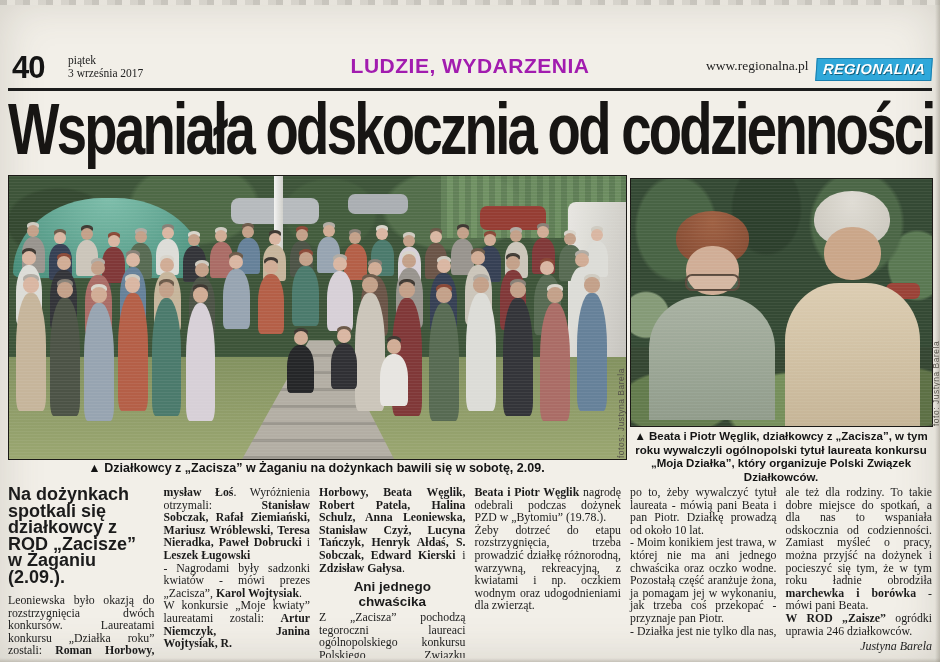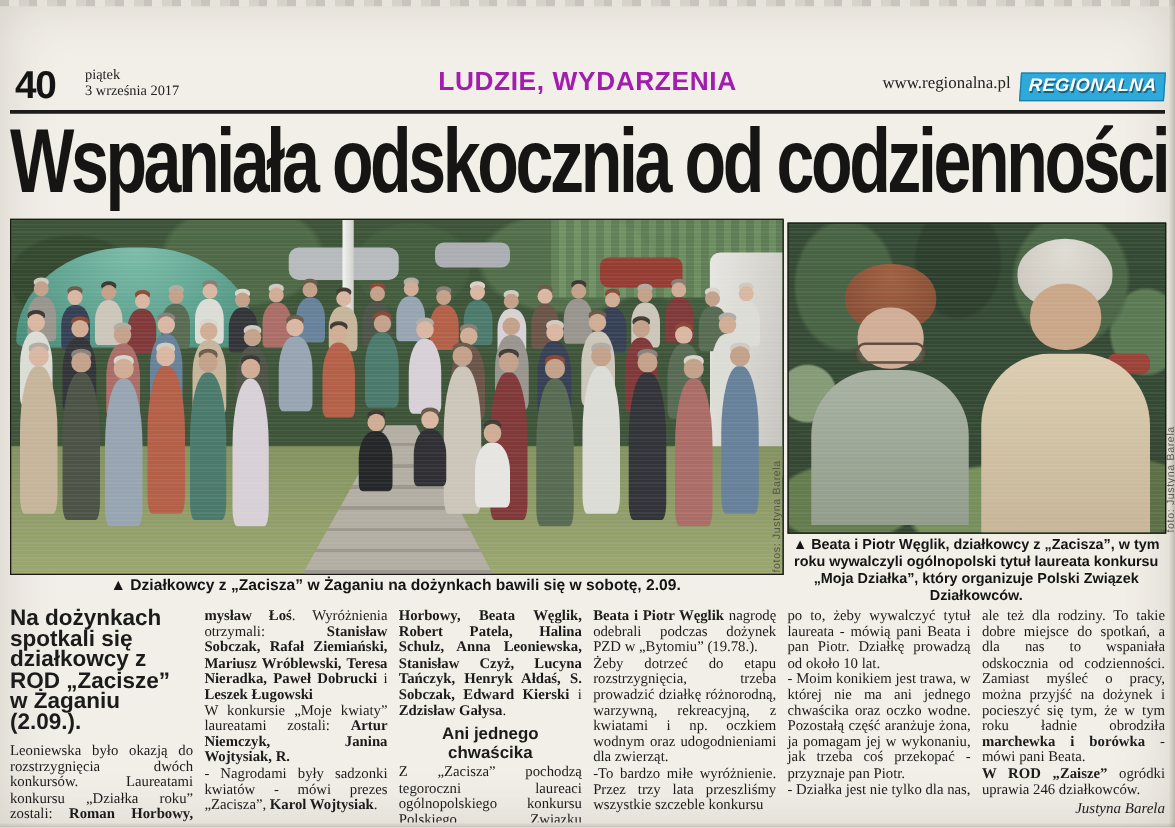--- a/index.html
+++ b/index.html
@@ -460,32 +460,31 @@
   <div class="photo-credit credit-side">foto: Justyna Barela</div>
   <div class="caption-side">▲ Beata i Piotr Węglik, działkowcy z „Zacisza”, w tym roku wywalczyli ogólnopolski tytuł laureata konkursu „Moja Działka”, który organizuje Polski Związek Działkowców.</div>
 
   <div class="columns" id="columns">
       <div class="col">
         <div class="lead"><span>Na dożynkach spotkali się działkowcy z ROD „Zacisze” w Żaganiu (2.09.).</span></div>
         <div class="para"><span>Leoniewska było okazją do rozstrzygnięcia dwóch konkursów. Laureatami konkursu „Działka roku” zostali: </span><span class="b">Roman Horbowy, Henryk Ałdaś, Marta Urban, Edward Schulz</span><span> i </span><span class="b">Prze-</span></div>
       </div>
       <div class="col">
         <div class="para"><span class="b">mysław Łoś</span><span>. Wyróżnienia otrzymali: </span><span class="b">Stanisław Sobczak, Rafał Ziemiański, Mariusz Wróblewski, Teresa Nieradka, Paweł Dobrucki</span><span> i </span><span class="b">Leszek Ługowski</span></div>
+        <div class="para"><span>- Nagrodami były sadzonki kwiatów - mówi prezes „Zacisza”, </span><span class="b">Karol Wojtysiak</span><span>.</span></div>
         <div class="para"><span>W konkursie „Moje kwiaty” laureatami zostali: </span><span class="b">Artur Niemczyk, Janina Wojtysiak, R.</span></div>
-        <div class="para"><span>- Nagrodami były sadzonki kwiatów - mówi prezes „Zacisza”, </span><span class="b">Karol Wojtysiak</span><span>.</span></div>
       </div>
       <div class="col">
         <div class="para"><span class="b">Horbowy, Beata Węglik, Robert Patela, Halina Schulz, Anna Leoniewska, Stanisław Czyż, Lucyna Tańczyk, Henryk Ałdaś, S. Sobczak, Edward Kierski</span><span> i </span><span class="b">Zdzisław Gałysa</span><span>.</span></div>
         <div class="subhead"><span>Ani jednego chwaścika</span></div>
         <div class="para"><span>Z „Zacisza” pochodzą tegoroczni laureaci ogólnopolskiego konkursu Polskiego Związku Działkowców „Działka Roku”.</span></div>
       </div>
       <div class="col">
         <div class="para"><span class="b">Beata i Piotr Węglik</span><span> nagrodę odebrali podczas dożynek PZD w „Bytomiu” (19.78.).</span></div>
         <div class="para"><span>Żeby dotrzeć do etapu rozstrzygnięcia, trzeba prowadzić działkę różnorodną, warzywną, rekreacyjną, z kwiatami i np. oczkiem wodnym oraz udogodnieniami dla zwierząt.</span></div>
-        <div class="para"><span>-To bardzo miłe wyróżnienie. Przez trzy lata przeszliśmy wszystkie szczeble konkursu</span></div>
       </div>
       <div class="col">
         <div class="para"><span>po to, żeby wywalczyć tytuł laureata - mówią pani Beata i pan Piotr. Działkę prowadzą od około 10 lat.</span></div>
         <div class="para"><span>- Moim konikiem jest trawa, w której nie ma ani jednego chwaścika oraz oczko wodne. Pozostałą część aranżuje żona, ja pomagam jej w wykonaniu, jak trzeba coś przekopać - przyznaje pan Piotr.</span></div>
         <div class="para"><span>- Działka jest nie tylko dla nas,</span></div>
       </div>
       <div class="col">
         <div class="para"><span>ale też dla rodziny. To takie dobre miejsce do spotkań, a dla nas to wspaniała odskocznia od codzienności. Zamiast myśleć o pracy, można przyjść na dożynek i pocieszyć się tym, że w tym roku ładnie obrodziła </span><span class="b">marchewka i borówka</span><span> - mówi pani Beata.</span></div>
         <div class="para"><span class="b">W ROD „Zaisze”</span><span> ogródki uprawia 246 działkowców.</span></div>
         <div class="byline"><span>Justyna Barela</span></div>

